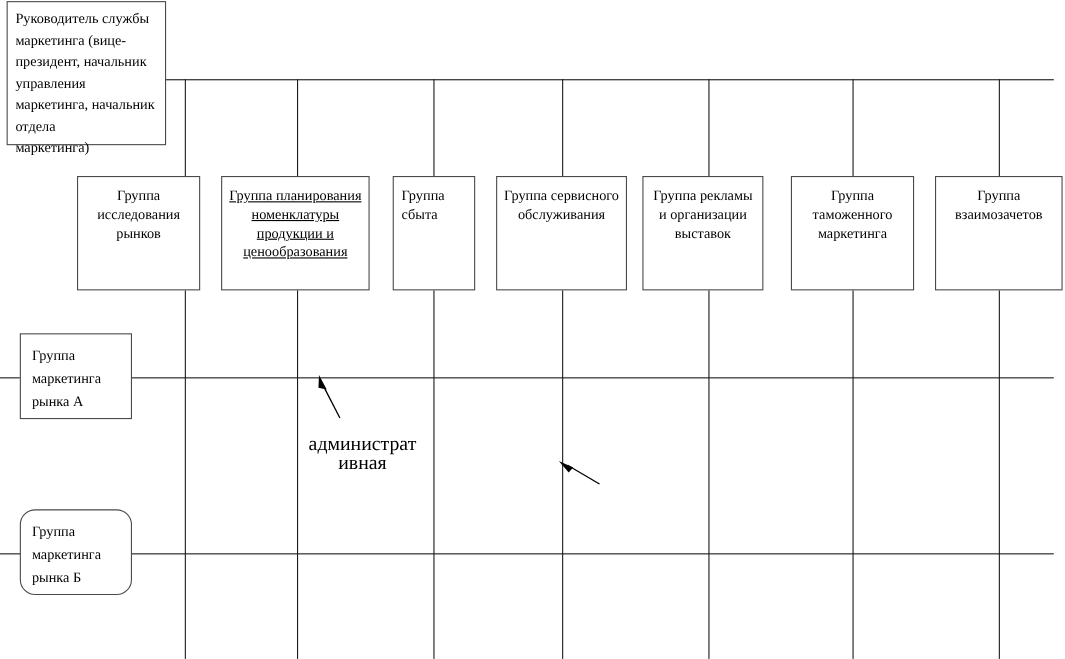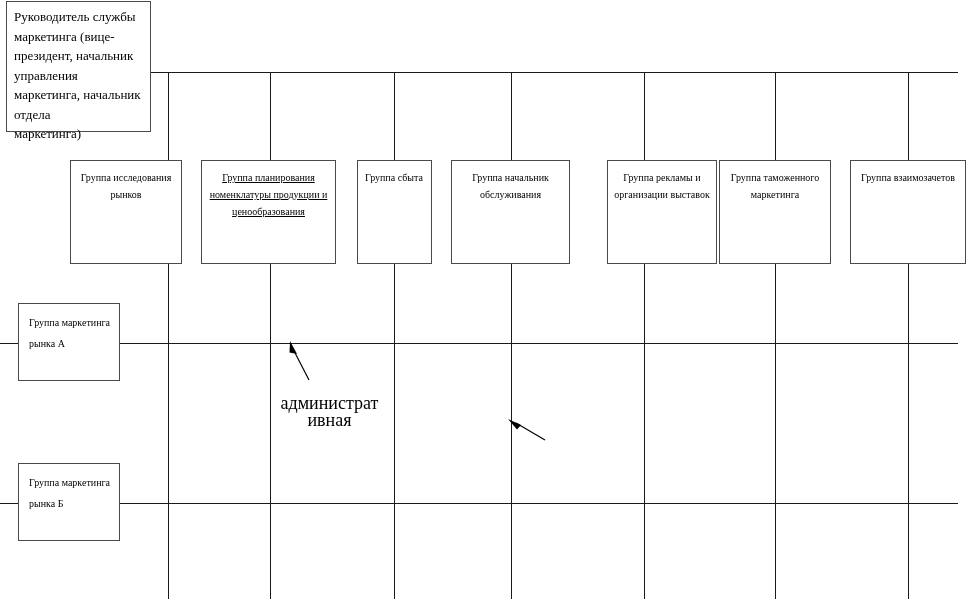--- a/index.html
+++ b/index.html
@@ -28,21 +28,21 @@
     height: 1px;
     background: #1a1a1a;
   }
 
   
   .box {
     position: absolute;
     box-sizing: border-box;
     border: 1px solid #4a4a4a;
     background: #ffffff;
-    font-size: 10px;
+    font-size: 13px;
     line-height: 17px;
   }
   .box-head {
     padding: 5px 7px 0 7px;
     text-align: left;
     font-size: 13px;
     line-height: 19.5px;
     overflow: visible;
   }
   .box-head .ovf {
@@ -99,40 +99,40 @@
 
   <div class="box box-func" style="left:201px; top:160px; width:135px; height:104px;text-decoration:underline;">
     <span>Группа планирования номенклатуры продукции и ценообразования</span>
   </div>
 
   <div class="box box-func" style="left:357px; top:160px; width:75px;  height:104px; text-align:left; padding-left:7px;">
     <span>Группа сбыта</span>
   </div>
 
   <div class="box box-func" style="left:451px; top:160px; width:119px; height:104px;">
-    <span>Группа начальник обслуживания</span>
+    <span>Группа сервисного обслуживания</span>
   </div>
 
-  <div class="box box-func" style="left:607px; top:160px; width:110px; height:104px;">
+  <div class="box box-func" style="left:584px; top:160px; width:110px; height:104px;">
     <span>Группа рекламы и организации выставок</span>
   </div>
 
   <div class="box box-func" style="left:719px; top:160px; width:112px; height:104px;">
     <span>Группа таможенного маркетинга</span>
   </div>
 
   <div class="box box-market" style="left:18px; top:303px; width:102px; height:78px;">
     <span>Группа маркетинга рынка А</span>
   </div>
 
   <div class="box box-func" style="left:850px; top:160px; width:116px; height:104px;">
     <span>Группа взаимозачетов</span>
   </div>
 
-  <div class="box box-market" style="left:18px; top:463px; width:102px; height:78px;">
+  <div class="box box-market" style="left:18px; top:463px; width:102px; height:78px;border-radius:14px;">
     <span>Группа маркетинга рынка Б</span>
   </div>
 
   <svg class="arrow" style="left:280px; top:338px;" width="40" height="45" viewBox="0 0 40 45">
     <line x1="29" y1="42" x2="13" y2="11" stroke="#000000" stroke-width="1.2"></line>
     <polygon points="10,3 17,16 9.5,14.5" fill="#000000"></polygon>
   </svg>
   <div class="anno" style="left:272px; top:378px; width:115px;">
     <span>администрат
 ивная</span>

